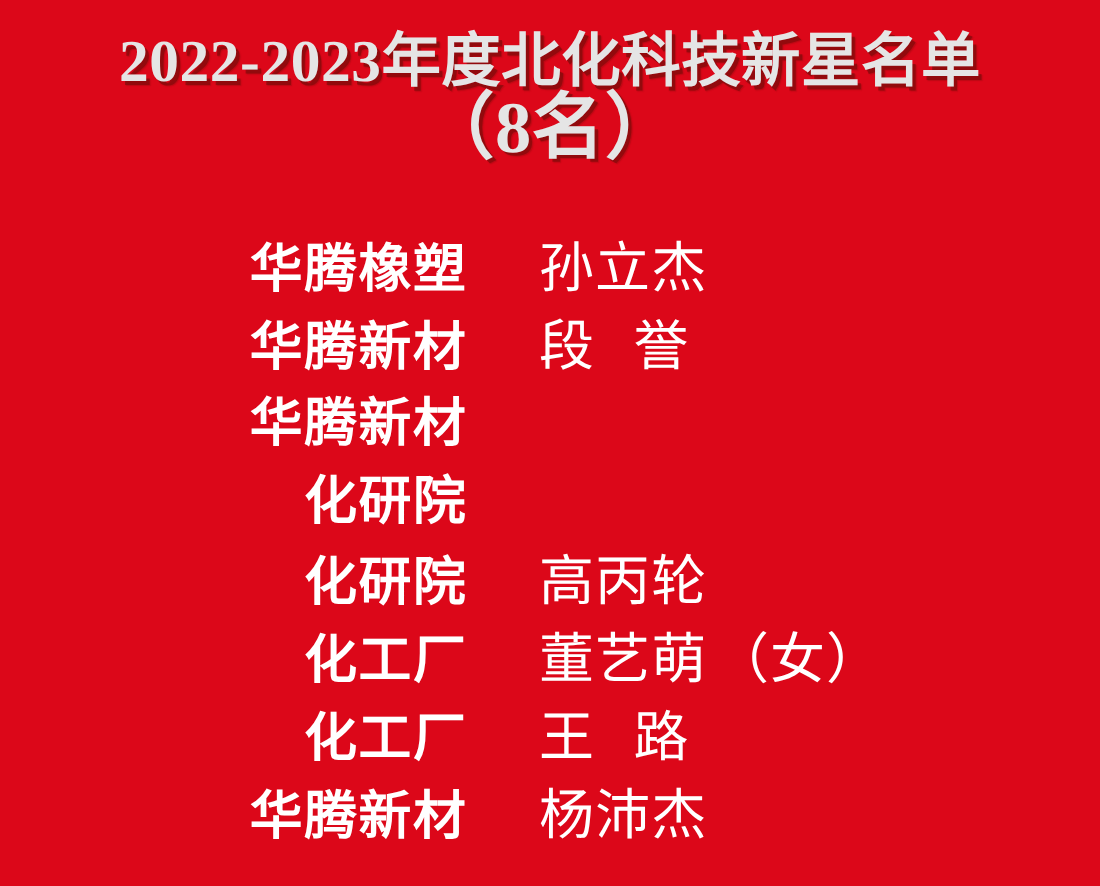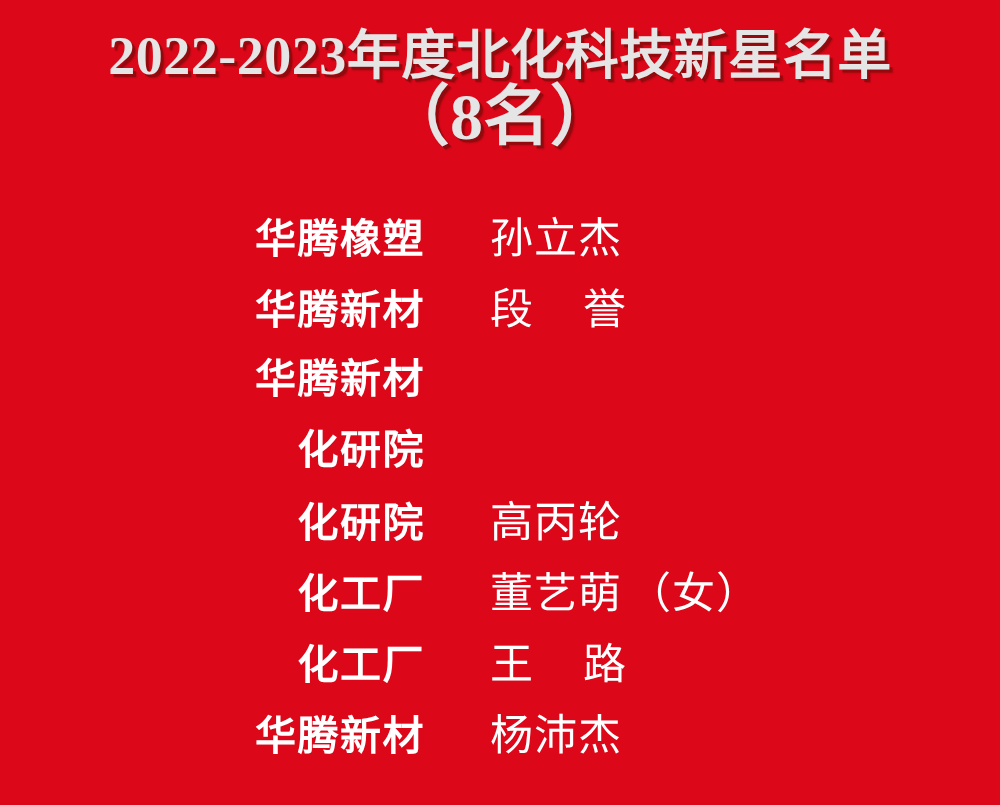--- a/index.html
+++ b/index.html
@@ -71,39 +71,39 @@
     height: 71px;
     width: 1000px;
   }
 
   .org-cell {
     width: 425px;
     text-align: right;
     color: #FFFFFF;
     font-family: "Liberation Sans", "DejaVu Sans", sans-serif;
     font-weight: bold;
-    font-size: 41px;
+    font-size: 48px;
     letter-spacing: 1.5px;
     padding-right: 0;
     box-sizing: border-box;
     white-space: nowrap;
   }
 
   .gap-cell {
     width: 65px;
     flex: 0 0 65px;
   }
 
   .name-cell {
     flex: 1 1 auto;
     text-align: left;
     color: #FFFFFF;
     font-family: "Liberation Serif", "DejaVu Serif", serif;
     font-weight: normal;
-    font-size: 43px;
+    font-size: 50px;
     letter-spacing: 1px;
     white-space: nowrap;
   }
 
   
   .name-cell .name-text.spread {
     display: inline-block;
     width: 137px;
     text-align: justify;
     text-align-last: justify;

